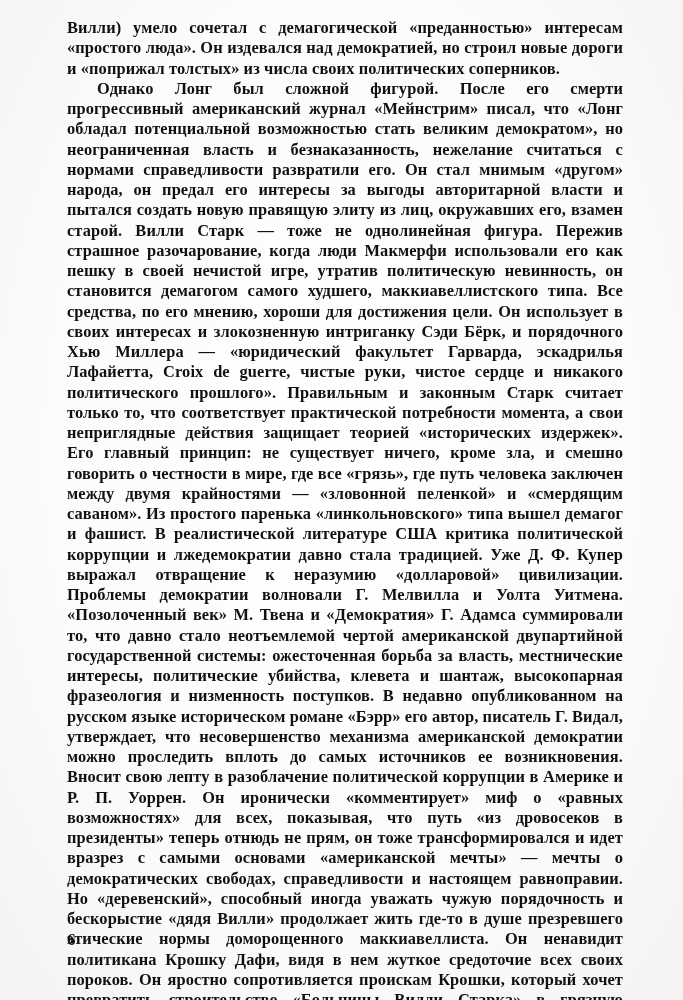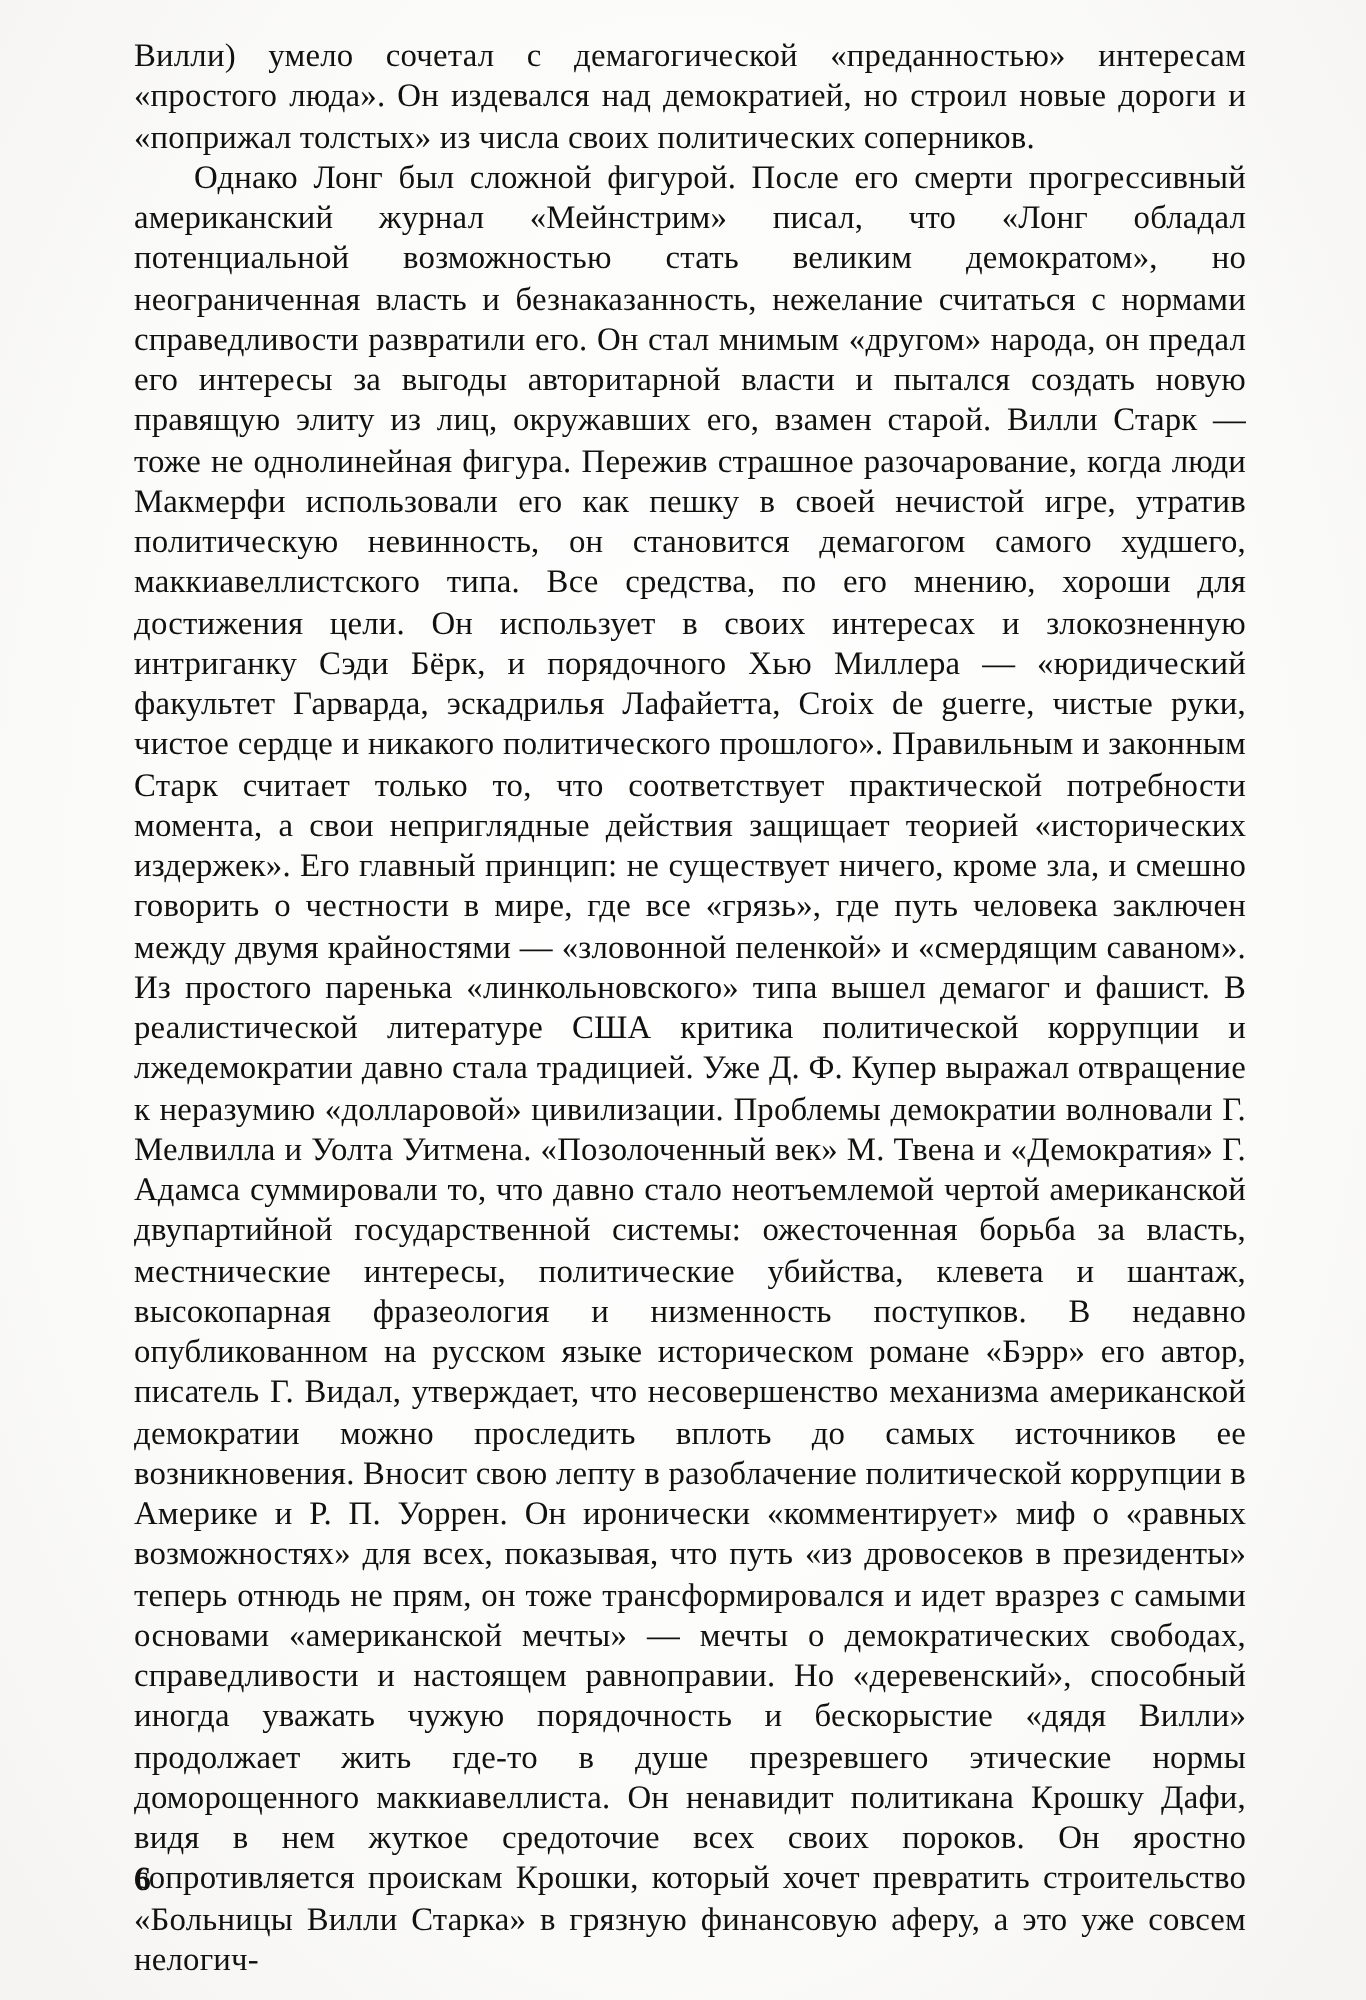--- a/index.html
+++ b/index.html
@@ -29,21 +29,21 @@
     top: 18px;
     width: 556px;
   }
   .para {
     margin: 0;
     text-align: justify;
     text-justify: inter-word;
     color: #111110;
     font-size: 16.4px;
     line-height: 20.25px;
-    font-weight: 400;
+    font-weight: 700;
     letter-spacing: 0.1px;
     -webkit-font-smoothing: none;
   }
   .para + .para {
     text-indent: 30px;
   }
   
   .para:last-of-type {
     text-align-last: justify;
   }

